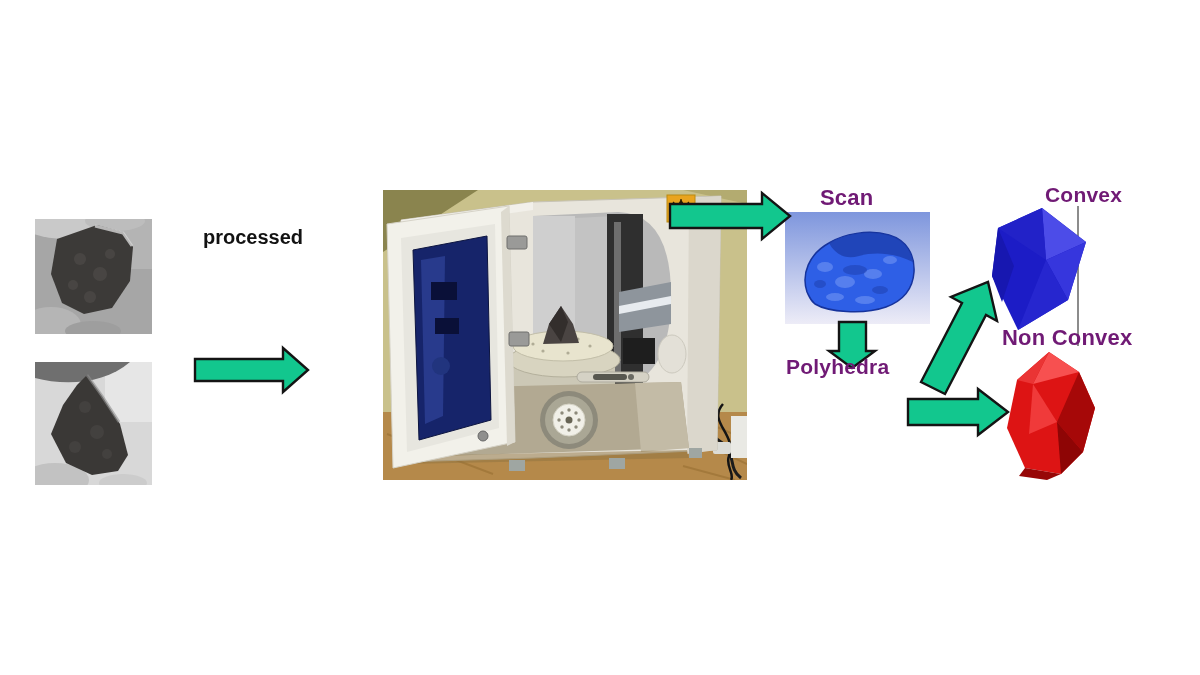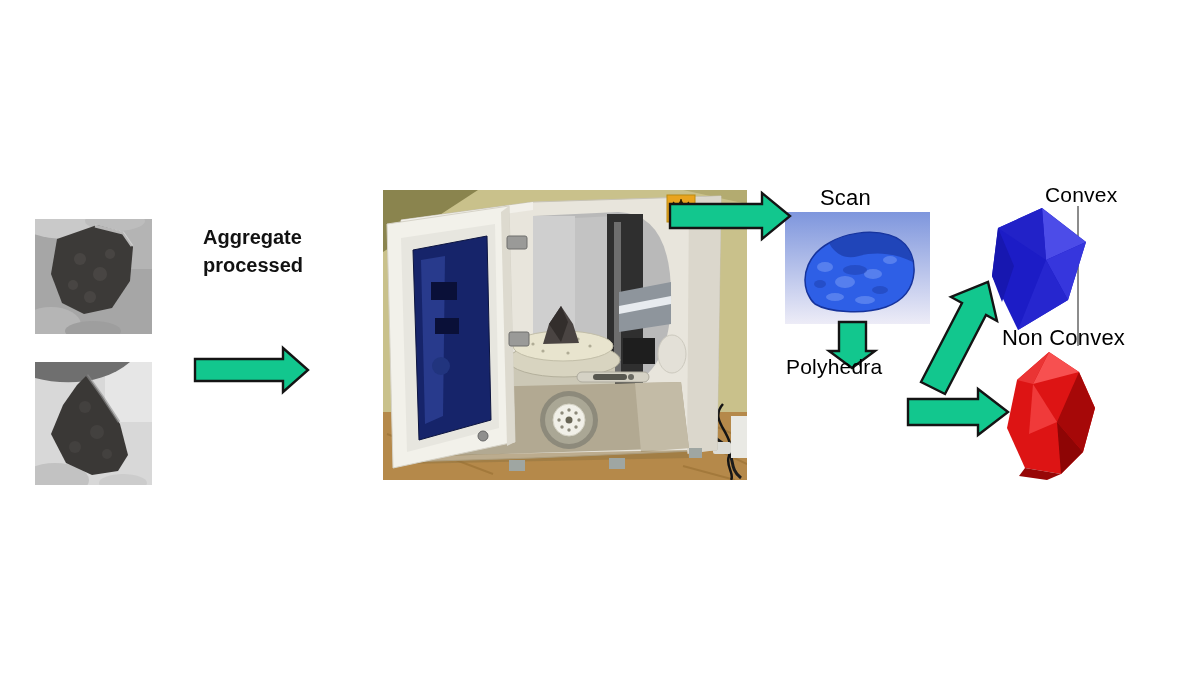--- a/index.html
+++ b/index.html
@@ -2,21 +2,21 @@
 <html><head>
 <meta charset="utf-8">
 <style>
   html,body{margin:0;padding:0;background:#ffffff;}
   .stage{
     position:relative;width:1200px;height:675px;background:#ffffff;
     font-family:"Liberation Sans","DejaVu Sans",sans-serif;overflow:hidden;
   }
   .abs{position:absolute;}
   .lbl{
-    position:absolute;font-weight:normal;color:#000000;white-space:nowrap;
+    position:absolute;font-weight:bold;color:#701a75;white-space:nowrap;
     letter-spacing:.2px;
   }
   .caption{
     position:absolute;left:203px;top:224px;width:185px;
     font-weight:bold;font-size:20px;line-height:27.5px;color:#121212;
   }
   .caption span{display:block;}
   .vline{position:absolute;left:1077px;top:206px;width:2px;height:140px;background:#8c8c8c;}
 </style>
 </head>
@@ -52,21 +52,20 @@
     <g fill="#484543" opacity=".7">
       <circle cx="50" cy="45" r="6"></circle>
         <circle cx="62" cy="70" r="7"></circle>
         <circle cx="40" cy="85" r="6"></circle>
       <circle cx="72" cy="92" r="5"></circle>
     </g>
     <polyline points="52,13 67,34 84,60" fill="none" stroke="#8f8f8f" stroke-width="3" opacity=".6"></polyline>
   </svg>
 
   <div class="caption">
-    <span>Aggregate</span>
     <span>processed</span>
   </div>
 
   <svg class="abs" style="left:383px;top:190px" width="364" height="290" viewBox="0 0 364 290">
 
     <rect width="364" height="290" fill="#c9c18b"></rect>
     <polygon points="0,0 95,0 0,62" fill="#8a844e"></polygon>
     <polygon points="300,0 364,0 364,14" fill="#b3ab70"></polygon>
     <rect y="222" width="364" height="68" fill="#b5894a"></rect>
     <g stroke="#9c7336" stroke-width="2" opacity=".7">

